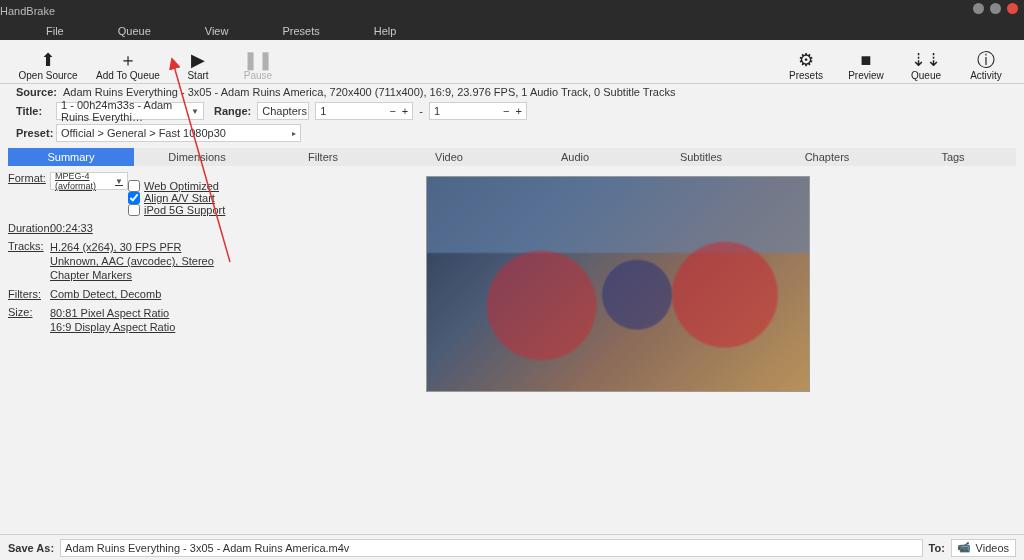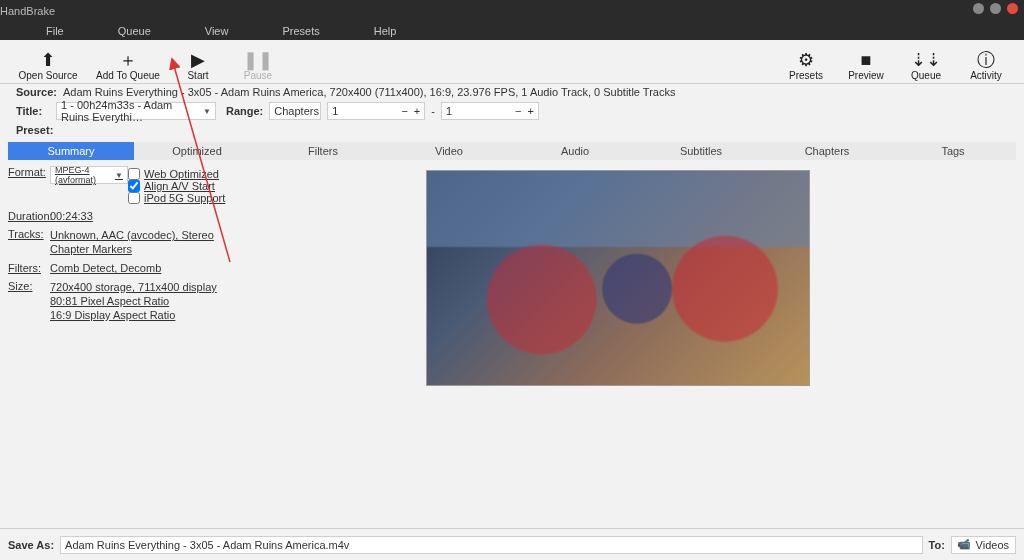--- a/index.html
+++ b/index.html
@@ -38,33 +38,33 @@
   .num .spin{margin-left:auto;display:flex;gap:6px;color:#888;font-size:11px;}
   .preset-row .combo{width:245px;position:relative;}
   .preset-row .tri{position:absolute;right:4px;font-size:8px;color:#555;}
   .tabs{display:flex;height:18px;margin:4px 8px 6px 8px;}
   .tab{flex:1;text-align:center;font-size:11px;color:#444;background:#e9e9e9;line-height:18px;cursor:pointer;}
   .tab.active{background:var(--tab-active);color:#fff;}
   .body{display:flex;padding:0 8px;text-decoration:underline;}
   .left{width:410px;}
   .field{display:flex;align-items:flex-start;margin-bottom:6px;}
   .field .flabel{width:42px;color:#333;}
-  .checks{display:flex;flex-direction:column;gap:0px;margin-top:2px;}
+  .checks{display:flex;flex-direction:column;gap:0px;margin-top:8px;}
   .ck{display:flex;align-items:center;gap:4px;font-size:11px;}
   .ck input{width:12px;height:12px;margin:0;}
   .multiline{line-height:14px;}
   .preview{width:384px;height:216px;background:linear-gradient(135deg,#2a3a55 0%,#4a5a75 30%,#8a6a5a 60%,#b8925a 100%);position:relative;overflow:hidden;margin-left:8px;margin-top:4px;border:1px solid #999;}
   .preview::before{content:"";position:absolute;inset:0;background:
     radial-gradient(circle at 30% 60%, rgba(200,40,50,0.5) 0 18%, transparent 19%),
     radial-gradient(circle at 55% 55%, rgba(40,50,120,0.55) 0 14%, transparent 15%),
     radial-gradient(circle at 78% 55%, rgba(200,40,50,0.55) 0 16%, transparent 17%),
     linear-gradient(180deg, rgba(100,130,170,0.6) 0 35%, transparent 36%);
   }
   .arrow{position:absolute;left:170px;top:62px;width:70px;height:210px;pointer-events:none;}
-  .savebar{position:absolute;left:0;right:0;bottom:0;height:32px;border-top:1px solid var(--border);background:var(--bg);display:flex;align-items:center;padding:0 8px;gap:6px;}
+  .savebar{position:absolute;left:0;right:0;bottom:0;height:26px;border-top:1px solid var(--border);background:var(--bg);display:flex;align-items:center;padding:0 8px;gap:6px;}
   .savepath{flex:1;border:1px solid var(--border);background:#fff;height:18px;display:flex;align-items:center;padding:0 4px;}
   .tobtn{border:1px solid var(--border);background:#fff;height:18px;display:flex;align-items:center;padding:0 6px;gap:4px;cursor:pointer;}
   svg{overflow:visible;}
 </style>
 </head>
 <body>
 
 <div class="titlebar">
   <div class="title">HandBrake</div>
   <div class="win-controls">
@@ -118,21 +118,21 @@
   </div>
 </div>
 
 <div class="row">
   <span class="lbl-b">Source:</span>
   <span>Adam Ruins Everything - 3x05 - Adam Ruins America, 720x400 (711x400), 16:9, 23.976 FPS, 1 Audio Track, 0 Subtitle Tracks</span>
 </div>
 
 <div class="row">
   <span class="lbl-b" style="width:34px">Title:</span>
-  <div class="combo" style="width:160px">
+  <div class="combo" style="width:148px">
     <span>1 - 00h24m33s - Adam Ruins Everythi…</span>
     <span class="caret">▼</span>
   </div>
   <span class="lbl-b" style="margin-left:4px">Range:</span>
   <div class="combo" style="width:52px">
     <span>Chapters</span>
     <span class="caret">▼</span>
   </div>
   <div class="num">
     <span>1</span>
@@ -146,25 +146,29 @@
     <span>1</span>
     <span class="spin">
         <span>−</span>
         <span>+</span>
       </span>
   </div>
 </div>
 
 <div class="row preset-row">
   <span class="lbl-b" style="width:34px">Preset:</span>
+  <div class="combo">
+    <span>Official &gt; General &gt; Fast 1080p30</span>
+    <span class="tri">▸</span>
+  </div>
 </div>
 
 <div class="tabs">
   <div class="tab active">Summary</div>
-  <div class="tab">Optimized</div>
+  <div class="tab">Dimensions</div>
   <div class="tab">Filters</div>
   <div class="tab">Video</div>
   <div class="tab">Audio</div>
   <div class="tab">Subtitles</div>
   <div class="tab">Chapters</div>
   <div class="tab">Tags</div>
 </div>
 
 <div class="body">
   <div class="left">
@@ -193,34 +197,34 @@
     </div>
 
     <div class="field">
       <div class="flabel">Duration:</div>
       <div>00:24:33</div>
     </div>
 
     <div class="field">
       <div class="flabel">Tracks:</div>
       <div class="multiline">
+        <div>H.264 (x264), 30 FPS PFR</div>
         <div>Unknown, AAC (avcodec), Stereo</div>
         <div>Chapter Markers</div>
       </div>
     </div>
 
     <div class="field">
       <div class="flabel">Filters:</div>
       <div>Comb Detect, Decomb</div>
     </div>
 
     <div class="field">
       <div class="flabel">Size:</div>
       <div class="multiline">
-        <div>720x400 storage, 711x400 display</div>
         <div>80:81 Pixel Aspect Ratio</div>
         <div>16:9 Display Aspect Ratio</div>
       </div>
     </div>
   </div>
 
   <div class="preview"></div>
 </div>
 
 <svg class="arrow" width="70" height="210">

